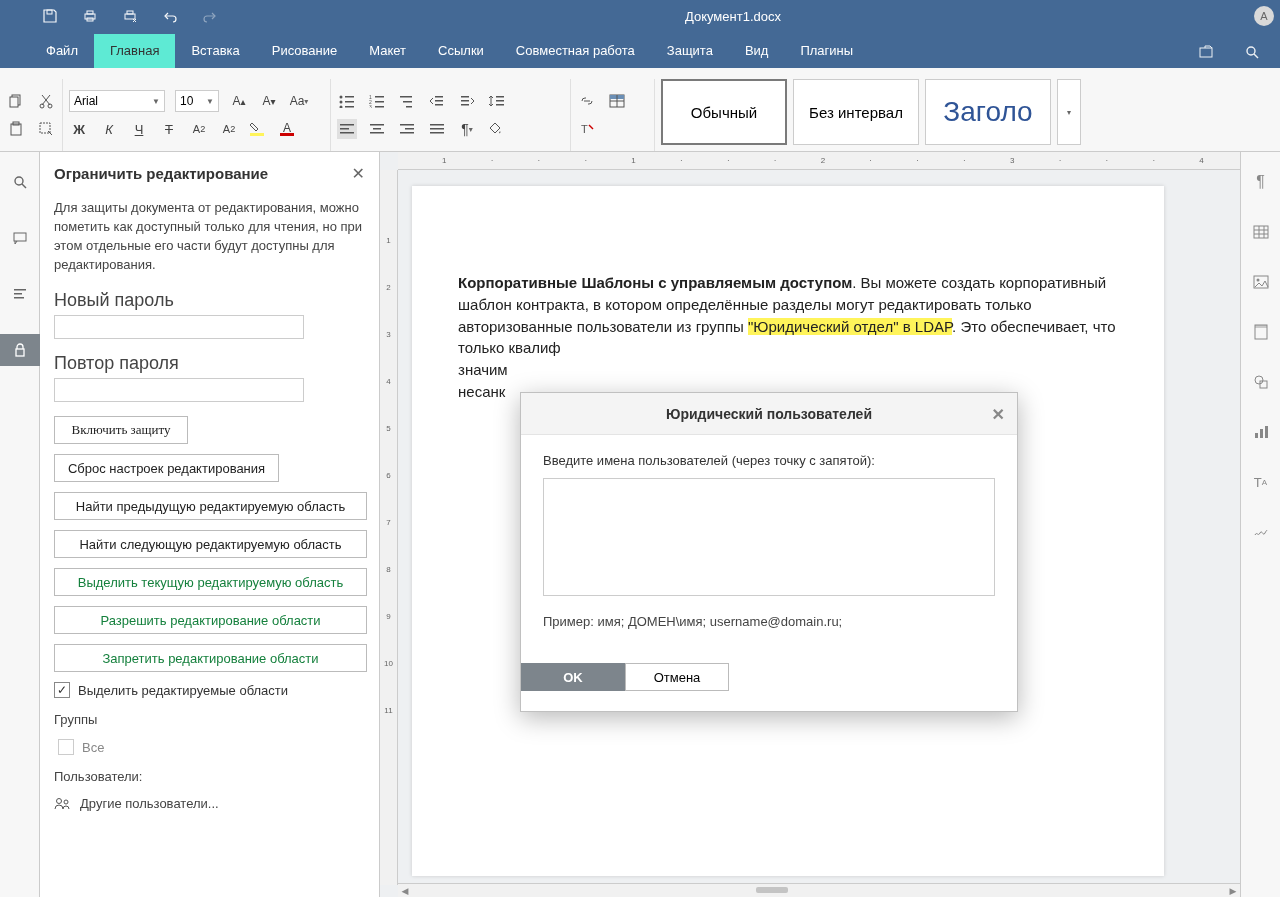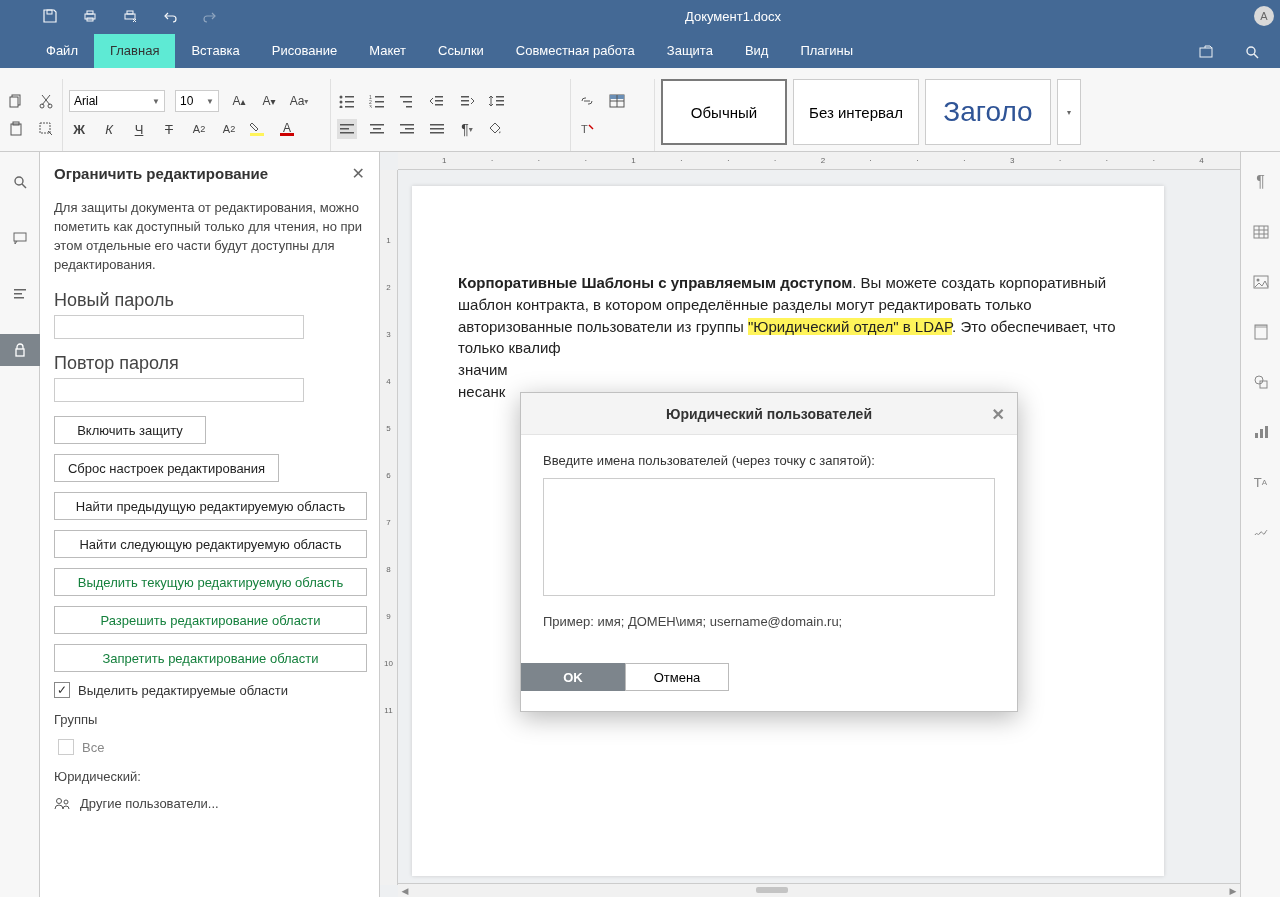--- a/index.html
+++ b/index.html
@@ -38,21 +38,21 @@
 .left-rail .rail-btn { width: 40px; height: 32px; display: flex; align-items: center; justify-content: center; color: #666; cursor: pointer; }
 .left-rail .rail-btn.active { background: #7D858C; color: #fff; }
 
 .side-panel { width: 340px; background: #fff; border-right: 1px solid #cbcbcb; padding: 12px 14px; font-size: 13px; color: #333; overflow: hidden; }
 .side-panel .panel-header { display: flex; justify-content: space-between; align-items: center; font-weight: bold; font-size: 15px; margin-bottom: 16px; }
 .side-panel .panel-header .close { cursor: pointer; font-size: 16px; color: #666; font-weight: normal; }
 .side-panel .desc { font-size: 13px; color: #444; line-height: 1.45; margin-bottom: 16px; }
 .side-panel .form-label { font-size: 18px; color: #444; margin-bottom: 4px; }
 .side-panel .form-input { width: 250px; height: 24px; border: 1px solid #ccc; margin-bottom: 14px; padding: 2px 4px; }
 .side-panel .panel-btn { display: block; width: 313px; height: 28px; border: 1px solid #bbb; background: #fff; margin-bottom: 10px; font-size: 13px; cursor: pointer; color: #222; text-align: center; white-space: nowrap; overflow: hidden; padding: 0 8px; }
-.side-panel .panel-btn.primary { width: 152px; }
+.side-panel .panel-btn.primary { width: 134px; font-family: Liberation Serif, serif; }
 .side-panel .panel-btn.secondary { width: 225px; }
 .side-panel .panel-btn.disabled { color: #15803d; cursor: default; }
 .side-panel .checkbox-row { display: flex; align-items: center; gap: 8px; margin: 8px 0 14px; font-size: 13px; }
 .side-panel .checkbox { width: 16px; height: 16px; border: 1px solid #888; display: flex; align-items: center; justify-content: center; font-size: 12px; }
 .side-panel .checkbox.checked::after { content: "✓"; }
 .side-panel .section-label { font-size: 13px; color: #444; margin-bottom: 12px; }
 .side-panel .sub-checkbox { margin-left: 4px; color: #888; }
 .side-panel .link-row { display: flex; align-items: center; gap: 8px; color: #444; cursor: pointer; margin-top: 12px; }
 
 .doc-area { flex: 1; position: relative; background: #eef0f2; overflow: hidden; }
@@ -399,21 +399,21 @@
     <button class="panel-btn disabled">Запретить редактирование области</button>
     <div class="checkbox-row">
       <span class="checkbox checked"></span>
       <span>Выделить редактируемые области</span>
     </div>
     <div class="section-label">Группы</div>
     <div class="checkbox-row sub-checkbox">
       <span class="checkbox" style="border-color:#ccc"></span>
       <span>Все</span>
     </div>
-    <div class="section-label">Юридический:</div>
+    <div class="section-label">Пользователи:</div>
     <div class="link-row">
       <svg width="18" height="14">
           <circle cx="5" cy="4" r="2.5" fill="none" stroke="#555"></circle>
           <path d="M1 12a4 4 0 018 0" fill="none" stroke="#555"></path>
           <circle cx="12" cy="5" r="2" fill="none" stroke="#555"></circle>
           <path d="M9 12a3 3 0 016 0" fill="none" stroke="#555"></path>
         </svg>
       <span>Другие пользователи...</span>
     </div>
   </div>

